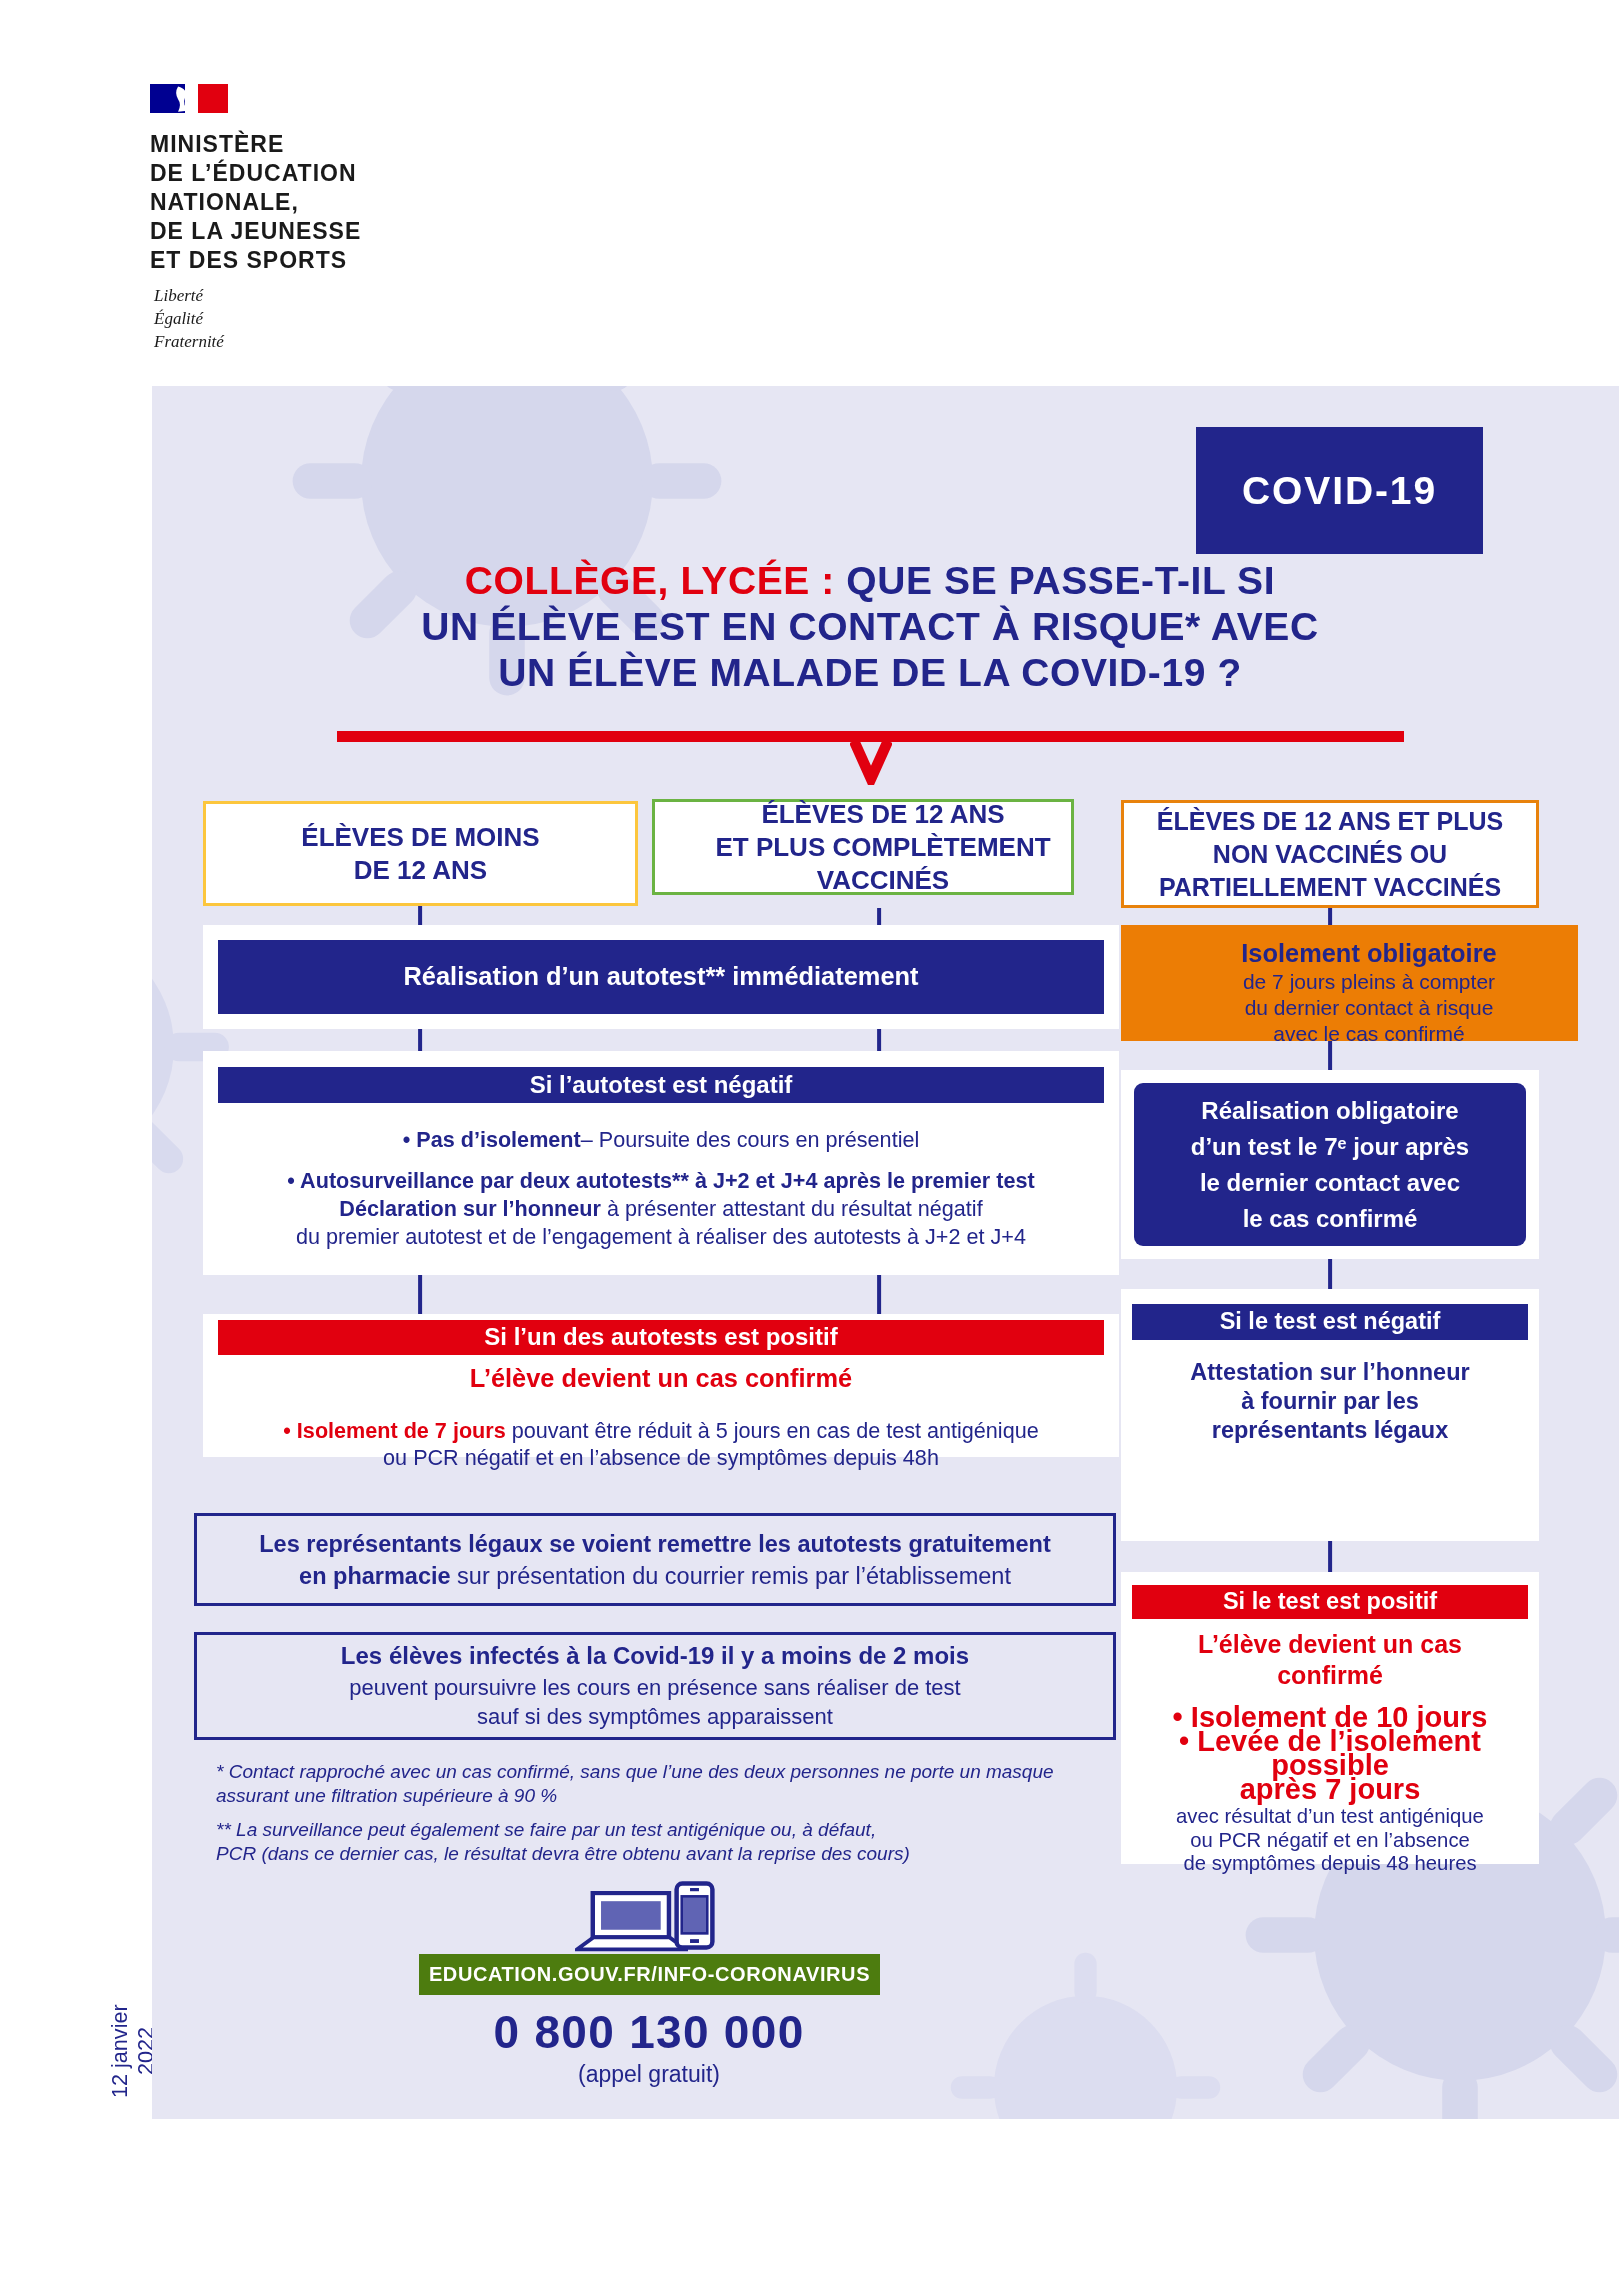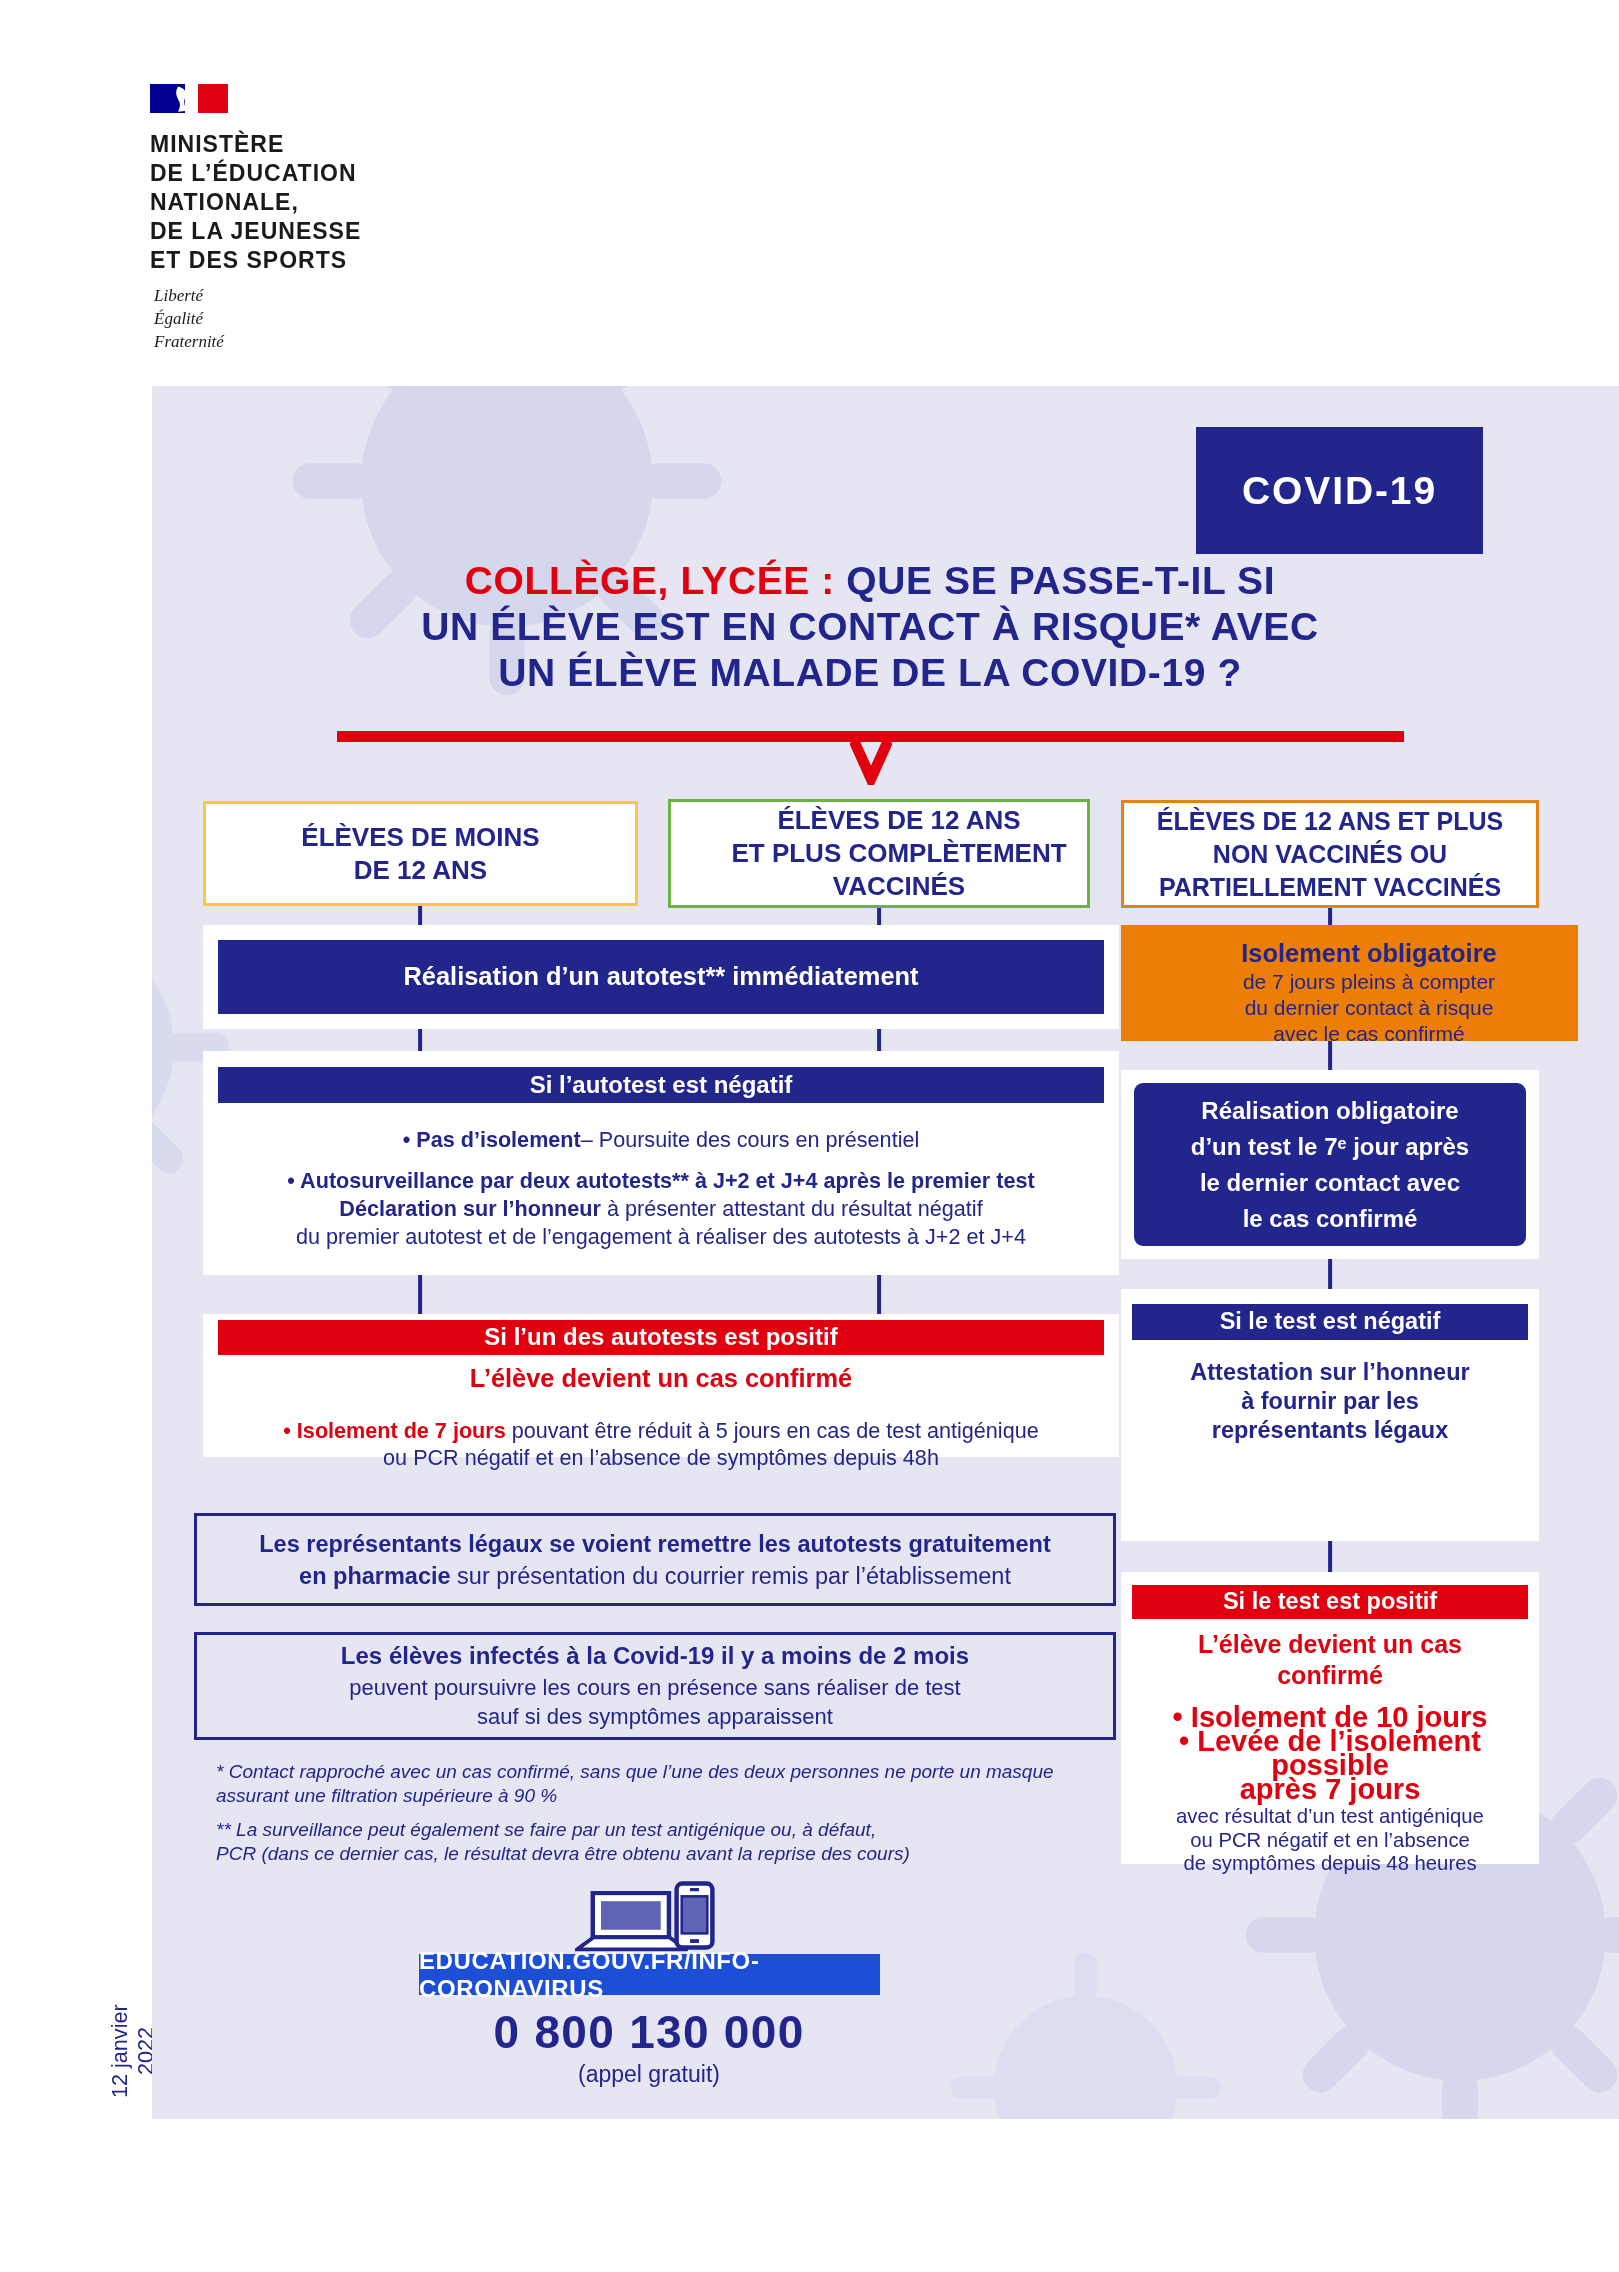--- a/index.html
+++ b/index.html
@@ -32,21 +32,21 @@
   .redtx{color:#e1000f;}
   .b{font-weight:700;}
   .body34{font-size:21.6px;line-height:28px;color:#22258b;}
   .vline{position:absolute;width:3.8px;background:#22258b;transform:translateX(-1.9px);}
   .borderbox{position:absolute;border:3.8px solid #22258b;text-align:center;
              display:flex;flex-direction:column;justify-content:center;}
   .foot{font-style:italic;color:#22258b;font-size:19px;line-height:24px;}
   .orangebox{background:#ec7d05;position:absolute;text-align:center;color:#22258b;}
   .navybox{background:#22258b;color:#fff;font-weight:700;font-size:24px;line-height:36px;
            display:flex;flex-direction:column;justify-content:center;text-align:center;}
-  .urlbar{background:#1d4ed8;color:#fff;font-weight:700;font-size:24px;letter-spacing:0.6px;
+  .urlbar{background:#4d7c0f;color:#fff;font-weight:700;font-size:20px;letter-spacing:0.6px;
           display:flex;align-items:center;justify-content:center;}
   .phone{font-weight:700;font-size:46px;letter-spacing:1.3px;color:#22258b;text-align:center;}
   .date-vert{color:#22258b;font-size:21.6px;writing-mode:vertical-rl;transform:rotate(180deg);
              text-align:center;}
 </style>
 </head>
 <body>
 
 <div id="page">
 
@@ -132,21 +132,21 @@
 
   <div class="abs rule" style="left:337px;top:731px;width:1067px;height:10.8px;"></div>
   <svg class="abs" style="left:850px;top:741px;" width="42" height="44" viewBox="0 0 66 70">
     <path d="M6,0 L33,60 L60,0" fill="none" stroke="#e1000f" stroke-width="17"></path>
   </svg>
 
   <div class="abs colhead" style="left:203px;top:801px;width:435px;height:105px;border:3.8px solid #fcc63d;box-sizing:border-box;">
     <div>ÉLÈVES DE MOINS</div>
     <div>DE 12 ANS</div>
   </div>
-  <div class="abs colhead" style="left:668px;top:799px;width:422px;height:109px;border:3.8px solid #6bb343;box-sizing:border-box;padding-left:40px;">
+  <div class="abs colhead" style="left:652px;top:799px;width:422px;height:96px;border:3.8px solid #6bb343;box-sizing:border-box;padding-left:40px;">
     <div>ÉLÈVES DE 12 ANS</div>
     <div>ET PLUS COMPLÈTEMENT</div>
     <div>VACCINÉS</div>
   </div>
   <div class="abs colhead" style="left:1121px;top:800px;width:418px;height:108px;border:3.8px solid #e8820c;box-sizing:border-box;font-size:25px;">
     <div>ÉLÈVES DE 12 ANS ET PLUS</div>
     <div>NON VACCINÉS OU</div>
     <div>PARTIELLEMENT VACCINÉS</div>
   </div>
 

